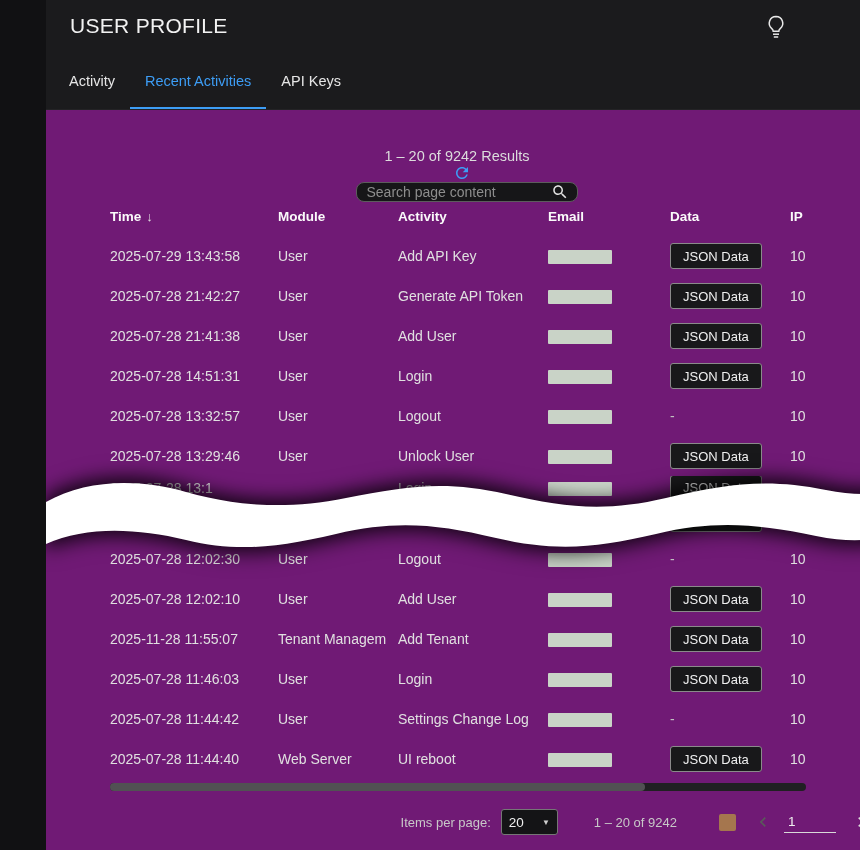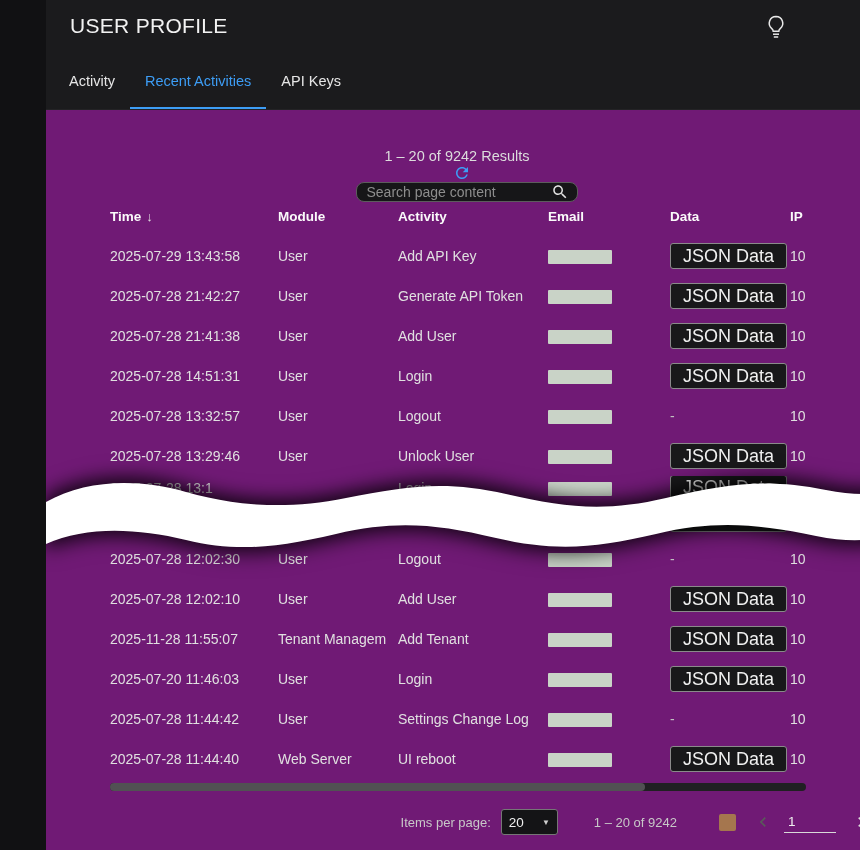--- a/index.html
+++ b/index.html
@@ -46,21 +46,21 @@
   .cell, .th { white-space: nowrap; overflow: hidden; flex: 0 0 auto; }
   .c-time { width: 168px; }
   .c-module { width: 120px; }
   .c-activity { width: 150px; }
   .c-email { width: 122px; }
   .c-data { width: 120px; }
   .c-ip { width: 150px; }
   .sort { margin-left: 5px; font-weight: normal; font-size: 13px; color: #e0e0e0; }
   .redacted { display: inline-block; width: 64px; height: 14px; background: #c9d3c7; border-radius: 1px; vertical-align: middle; }
   .json-btn { height: 26px; padding: 0 12px; background: #18181a; border: 1px solid #8a8a8a; border-radius: 3px;
-    color: #f0f0f0; font-size: 18px; cursor: pointer; font-family: inherit; }
+    color: #f0f0f0; font-size: 13px; cursor: pointer; font-family: inherit; }
   .dash { color: #c0c0c0; }
 
   
   .hscroll { margin: 4px 0 0 64px; width: 696px; height: 8px; background: #202022; border-radius: 4px; position: relative; }
   .hthumb { position: absolute; left: 0; top: 0; width: 535px; height: 8px; background: #515153; border-radius: 4px; cursor: grab; }
 
   
   .pagination { position: absolute; left: 0; right: 0; bottom: 6px; height: 44px; display: flex; align-items: center;
     justify-content: flex-end; font-size: 13px; color: #c8c8c8; }
   .pp-select { margin-left: 10px; width: 57px; height: 26px; border: 1px solid #767676; border-radius: 3px;
@@ -249,21 +249,21 @@
     <div class="cell c-module">Tenant Managem</div>
     <div class="cell c-activity">Add Tenant</div>
     <div class="cell c-email">
       <span class="redacted"></span>
     </div>
     <div class="cell c-data"><button class="json-btn">JSON Data</button></div>
     <div class="cell c-ip">10.</div>
   </div>
 
   <div class="row">
-    <div class="cell c-time">2025-07-20 11:46:03</div>
+    <div class="cell c-time">2025-07-28 11:46:03</div>
     <div class="cell c-module">User</div>
     <div class="cell c-activity">Login</div>
     <div class="cell c-email">
       <span class="redacted"></span>
     </div>
     <div class="cell c-data"><button class="json-btn">JSON Data</button></div>
     <div class="cell c-ip">10.</div>
   </div>
 
   <div class="row">

